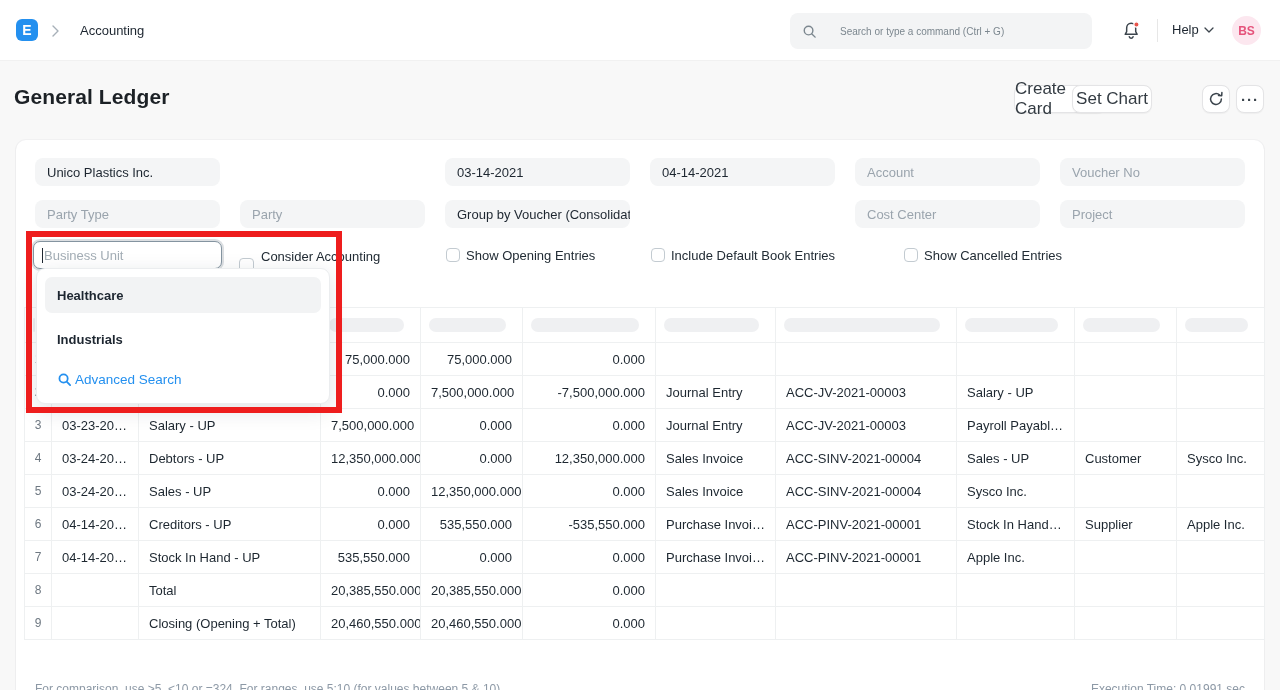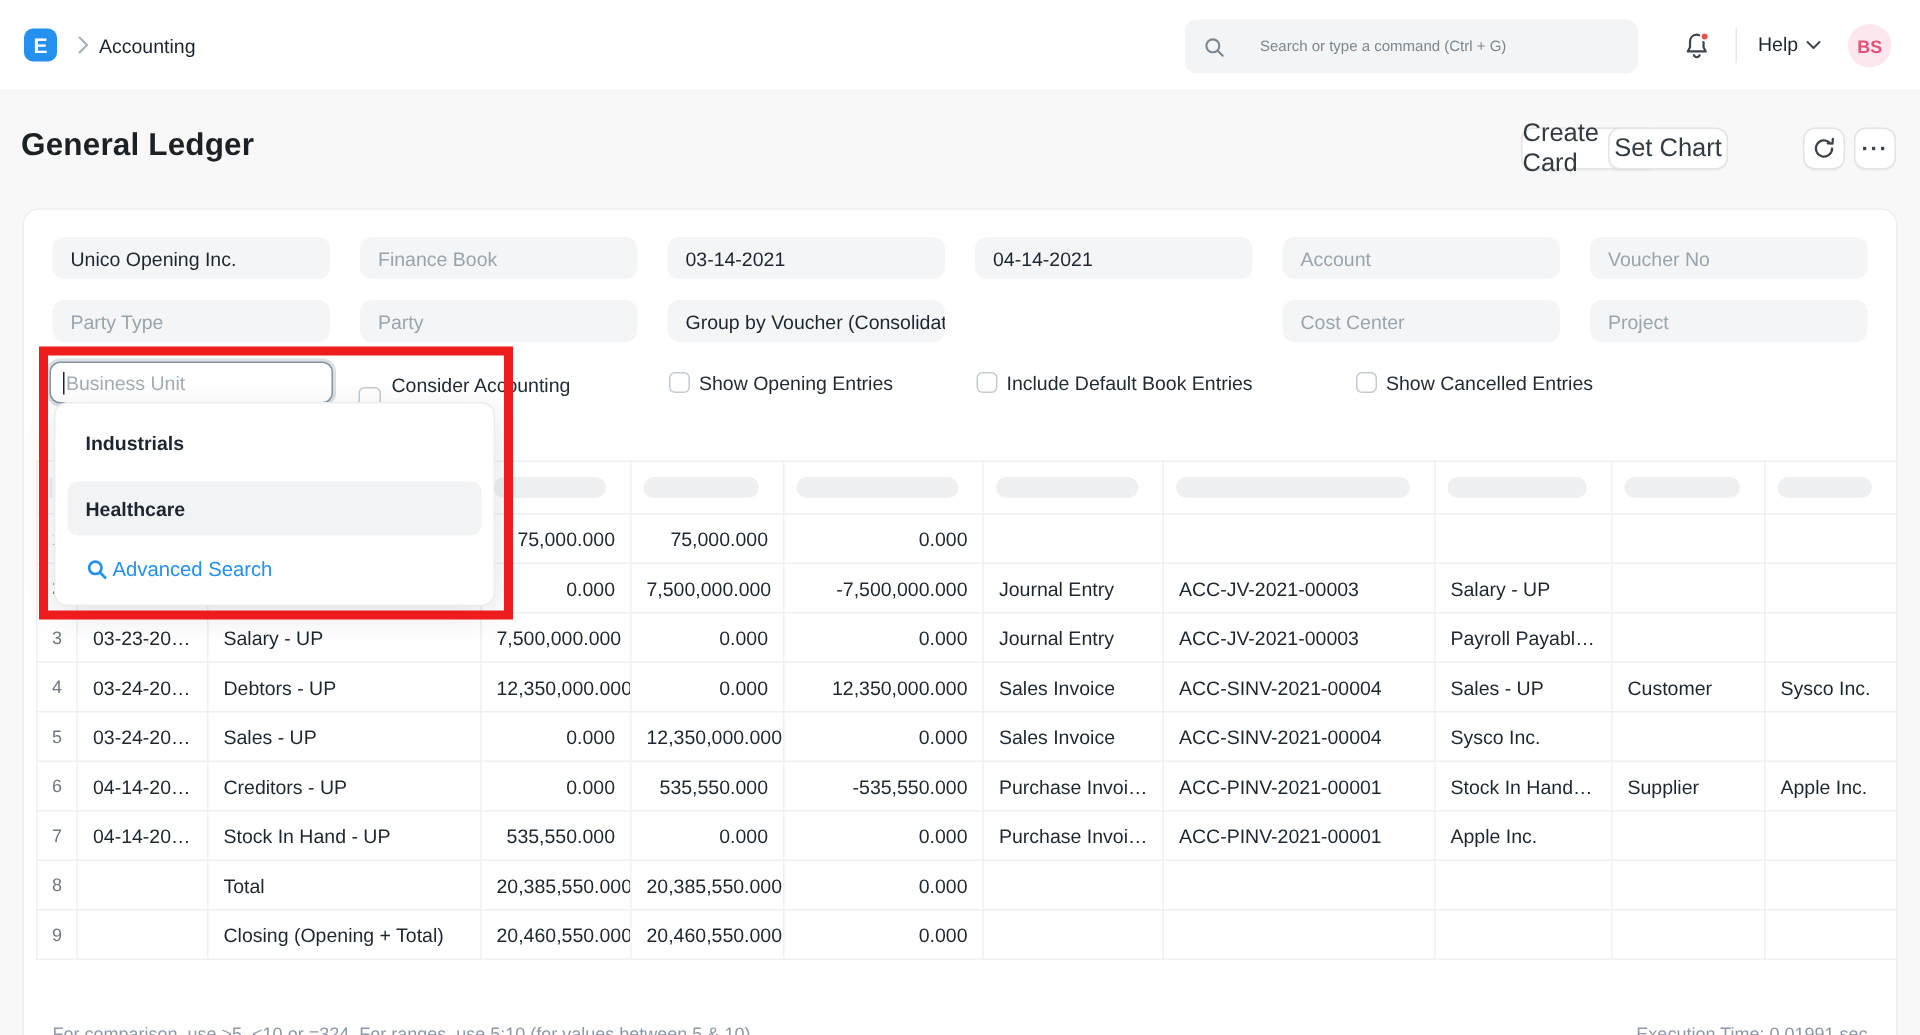--- a/index.html
+++ b/index.html
@@ -5,21 +5,21 @@
   html,body{margin:0;padding:0;}
   body{width:1280px;height:690px;overflow:hidden;background:#f8f8f8;
        font-family:"Liberation Sans","DejaVu Sans",sans-serif;-webkit-font-smoothing:antialiased;}
   #app{position:relative;width:1280px;height:690px;overflow:hidden;}
 
   
   .topbar{position:absolute;left:0;top:0;width:1280px;height:60px;background:#fff;border-bottom:1px solid #f1f1f1;z-index:2;}
   .logo{position:absolute;left:16px;top:19px;width:22px;height:22px;background:#2490ef;border-radius:6px;
         color:#fff;font-weight:700;font-size:14px;display:flex;align-items:center;justify-content:center;}
   .crumb-chev{position:absolute;left:52px;top:23px;}
-  .crumb{position:absolute;left:66px;top:23px;font-size:13px;color:#1d2630;}
+  .crumb{position:absolute;left:80px;top:23px;font-size:13px;color:#1d2630;}
   .search{position:absolute;left:790px;top:13px;width:302px;height:36px;background:#f3f4f5;border-radius:8px;
           display:flex;align-items:center;gap:23px;padding:0 12px;box-sizing:border-box;font-size:10px;color:#7c878f;}
   .bell{position:absolute;left:1121px;top:20px;width:20px;height:21px;}
   .tb-divider{position:absolute;left:1157px;top:19px;width:1px;height:23px;background:#e7e7e7;}
   .help{position:absolute;left:1172px;top:22px;font-size:13px;color:#1d2630;display:flex;align-items:center;gap:5px;}
   .avatar{position:absolute;left:1232px;top:16px;width:29px;height:29px;border-radius:50%;background:#fce7ef;
           color:#e5537b;font-size:12px;font-weight:700;display:flex;align-items:center;justify-content:center;}
 
   
   .page-title{position:absolute;left:14px;top:85px;font-size:21px;font-weight:700;color:#1c2126;letter-spacing:.1px;}
@@ -134,22 +134,21 @@
   <div class="btn btn-refresh">
     <svg width="16" height="16" viewBox="0 0 16 16">
       <path d="M13.4 8 a5.4 5.4 0 1 1 -1.7 -3.95" fill="none" stroke="#3c454d" stroke-width="1.5" stroke-linecap="round"></path>
       <path d="M13.9 1.6 L13.7 4.8 L10.5 4.6" fill="none" stroke="#3c454d" stroke-width="1.5" stroke-linecap="round" stroke-linejoin="round"></path>
     </svg>
   </div>
   <div class="btn btn-more">···</div>
 
   <div class="card"></div>
 
-  <div class="field r1 c1 val">Unico Opening Inc.</div>
-  <div class="field r1 c2">Finance Book</div>
+  <div class="field r1 c1 val">Unico Plastics Inc.</div>
   <div class="field r1 c3 val">03-14-2021</div>
   <div class="field r1 c4 val">04-14-2021</div>
   <div class="field r1 c5">Account</div>
   <div class="field r1 c6">Voucher No</div>
 
   <div class="field r2 c1">Party Type</div>
   <div class="field r2 c2">Party</div>
   <div class="field r2 c3 val">Group by Voucher (Consolidated)</div>
   <div class="field r2 c5">Cost Center</div>
   <div class="field r2 c6">Project</div>
@@ -344,22 +343,22 @@
   </div>
 
   <div class="hint">For comparison, use &gt;5, &lt;10 or =324. For ranges, use 5:10 (for values between 5 &amp; 10)</div>
   <div class="exec">Execution Time: 0.01991 sec</div>
 
   <div class="bu-field">
     <span class="caret"></span>
     <input type="text" readonly="" placeholder="Business Unit" style="">
   </div>
   <div class="panel">
+    <div class="opt active">Healthcare</div>
     <div class="opt">Industrials</div>
-    <div class="opt active">Healthcare</div>
     <div class="adv">
       <svg width="15" height="15" viewBox="0 0 16 16">
         <circle cx="7" cy="7" r="4.4" fill="none" stroke="#2490ef" stroke-width="1.9"></circle>
         <line x1="10.6" y1="10.6" x2="14" y2="14" stroke="#2490ef" stroke-width="1.9" stroke-linecap="round"></line>
       </svg>
       <span>Advanced Search</span>
     </div>
   </div>
 
   <div class="red-box"></div>

